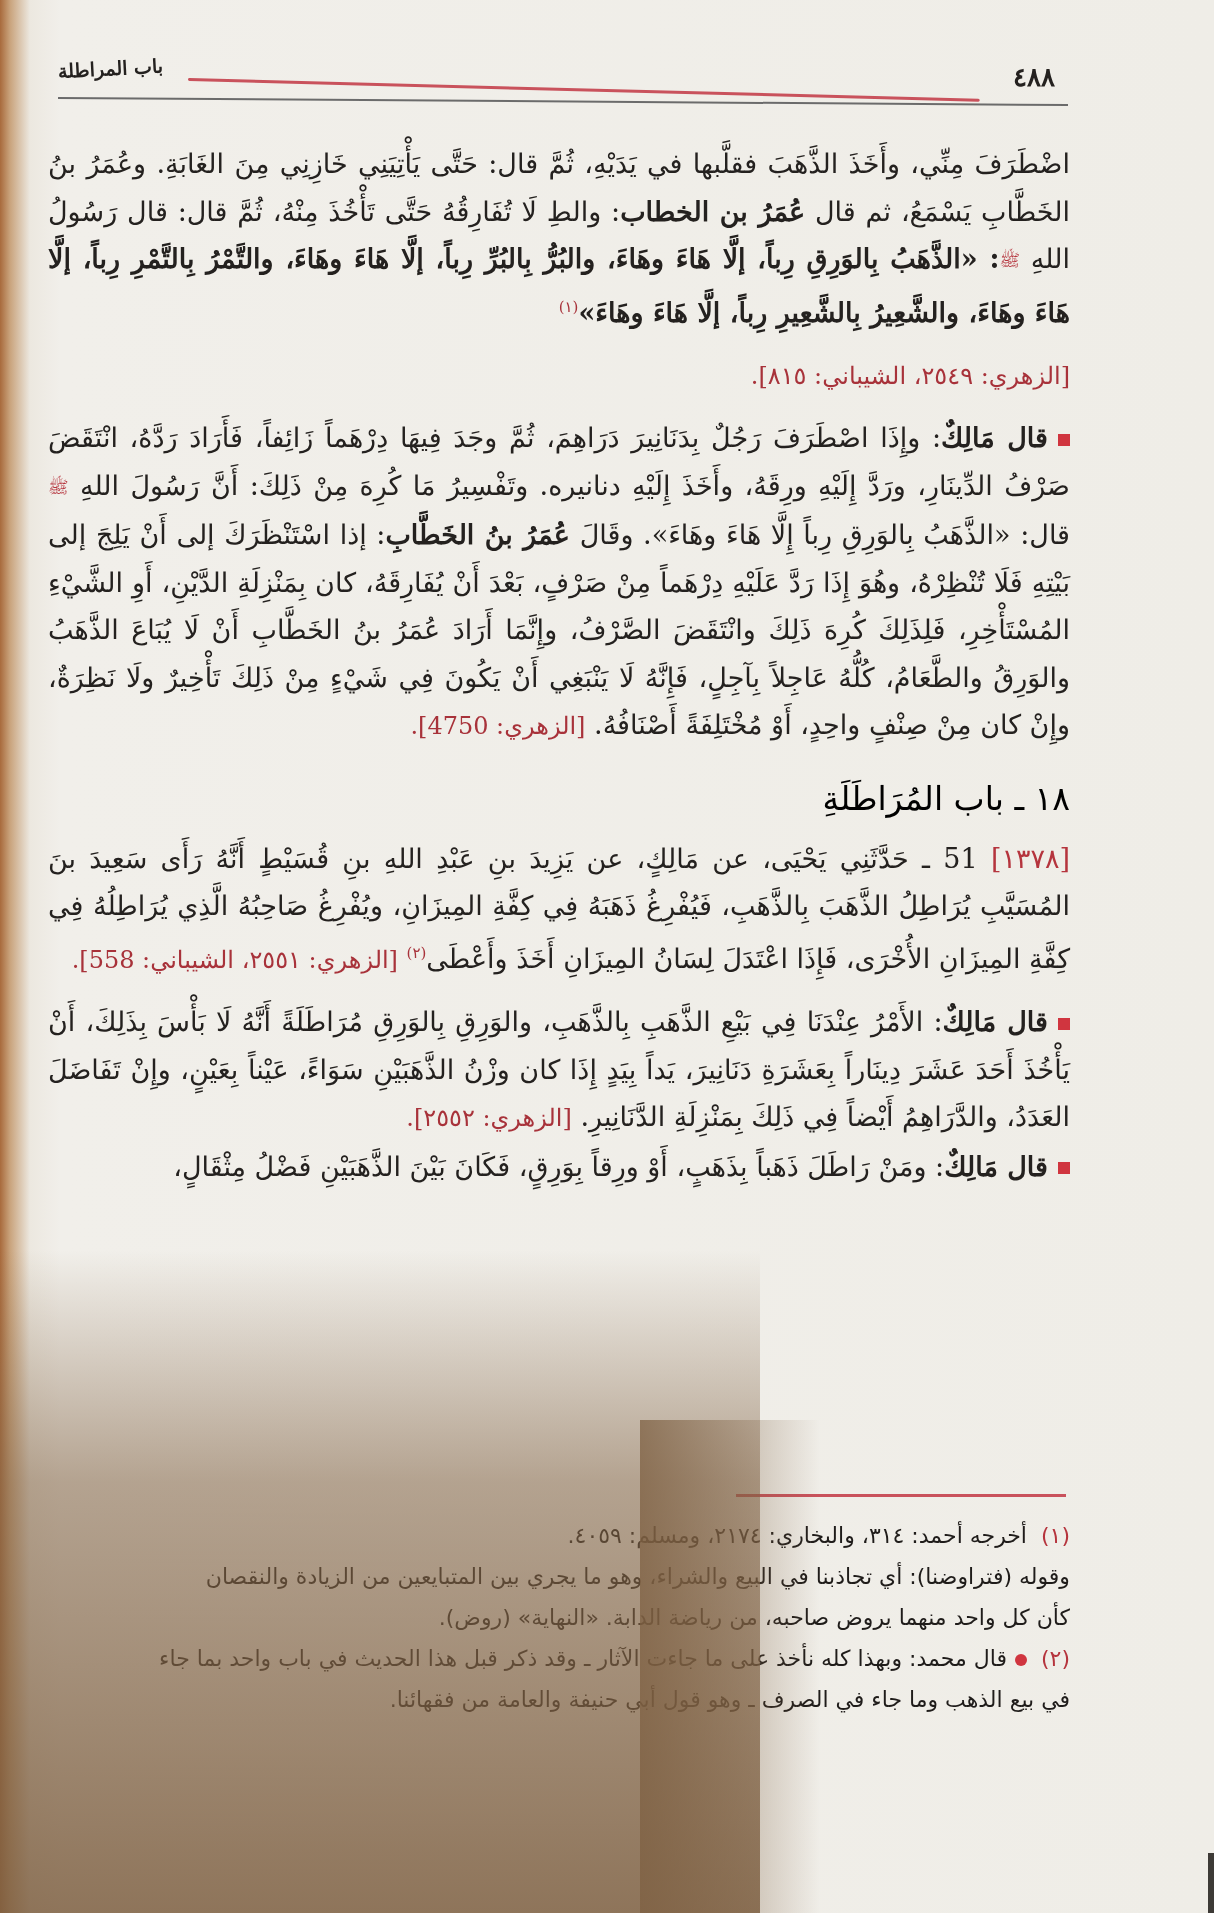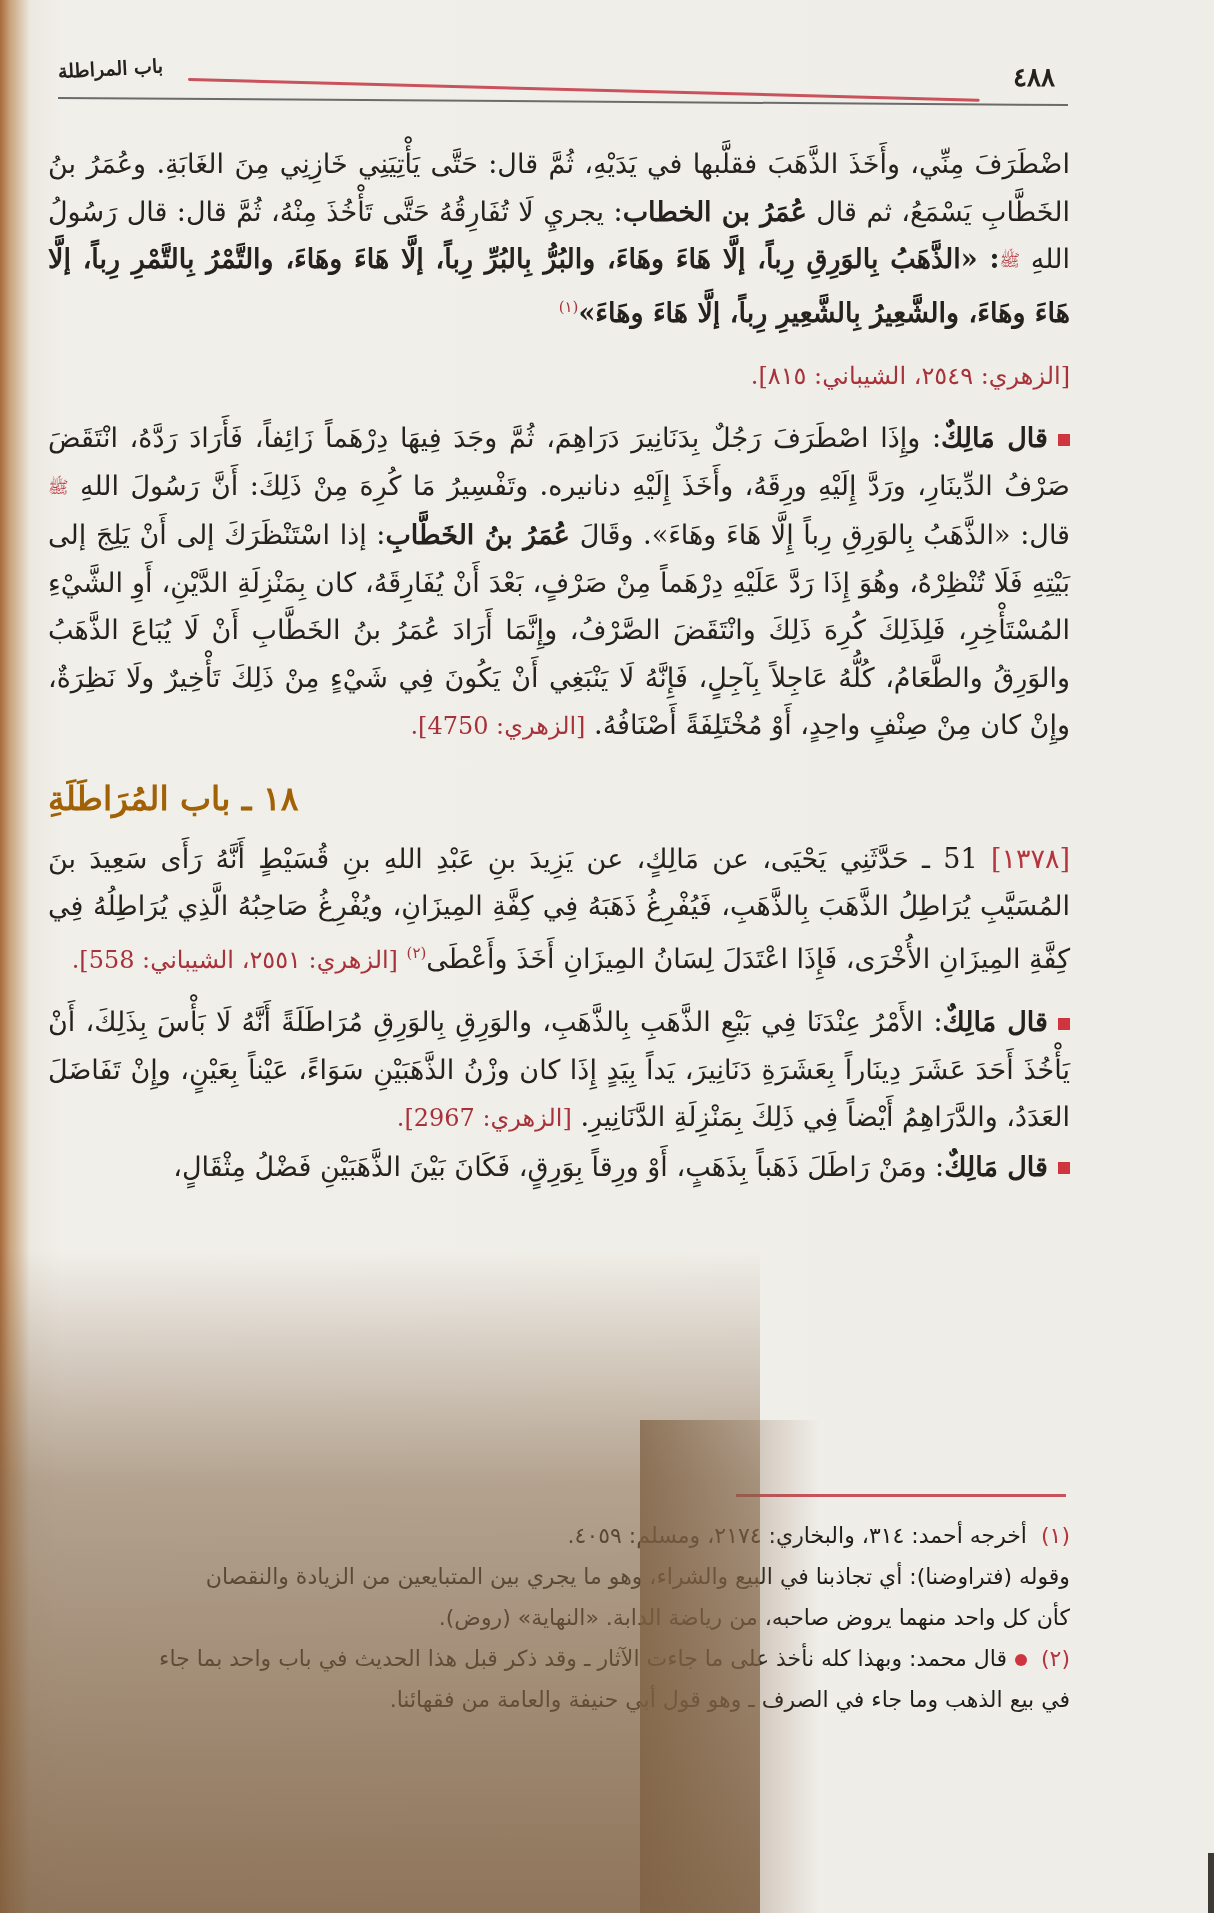--- a/index.html
+++ b/index.html
@@ -47,21 +47,21 @@
     .ref { color: #a8323a; font-size: 24px; }
     .sup { font-size: 15px; vertical-align: super; color: #a8323a; }
     .marker {
       display: inline-block; width: 12px; height: 12px; background: #d0353f;
       margin-left: 10px; vertical-align: middle;
     }
     .saw {
       display: inline-block; color: #b5343d; font-size: 17px; vertical-align: middle;
     }
     .chapter-heading {
-      text-align: left; font-size: 33px; font-weight: bold; color: #a16207;
+      text-align: right; font-size: 33px; font-weight: normal; color: #000000;
       margin: 20px 0 8px 0; line-height: 56px;
     }
     .gap-s { height: 14px; }
     .footnotes {
       position: absolute; top: 1515px; left: 48px; width: 1022px;
       direction: rtl; font-size: 22px; line-height: 41px; font-family: "DejaVu Sans", sans-serif;
       color: #1f1c1a;
     }
     .fn-rule {
       position: absolute; top: 1494px; right: 148px; width: 330px; height: 3px; background: #c9525c;
@@ -81,21 +81,21 @@
 <div class="running-head">
   <span class="rh-title">باب المراطلة</span>
   <div class="rh-red-line"></div>
   <span class="rh-number">٤٨٨</span>
   <div class="rh-gray-line"></div>
 </div>
 
 <div class="content">
   <p>
     <span>اضْطَرَفَ مِنِّي، وأَخَذَ الذَّهَبَ فقلَّبها في يَدَيْهِ، ثُمَّ قال: حَتَّى يَأْتِيَنِي خَازِنِي مِنَ الغَابَةِ.</span>
-    <span>وعُمَرُ بنُ الخَطَّابِ يَسْمَعُ، ثم قال </span><span class="bold">عُمَرُ بن الخطاب</span><span>: يجريِ لَا تُفَارِقُهُ حَتَّى تَأْخُذَ مِنْهُ، ثُمَّ</span>
+    <span>وعُمَرُ بنُ الخَطَّابِ يَسْمَعُ، ثم قال </span><span class="bold">عُمَرُ بن الخطاب</span><span>: والطِ لَا تُفَارِقُهُ حَتَّى تَأْخُذَ مِنْهُ، ثُمَّ</span>
     <span>قال: قال رَسُولُ اللهِ </span><span class="saw">ﷺ</span><span class="bold">: «الذَّهَبُ بِالوَرِقِ رِباً، إلَّا هَاءَ وهَاءَ، والبُرُّ بِالبُرِّ رِباً، إلَّا هَاءَ وهَاءَ، والتَّمْرُ بِالتَّمْرِ رِباً، إلَّا هَاءَ وهَاءَ، والشَّعِيرُ بِالشَّعِيرِ رِباً، إلَّا هَاءَ وهَاءَ»</span><span class="sup">(١)</span>
   </p>
   <div class="gap-s"></div>
   <p><span class="ref">[الزهري: ٢٥٤٩، الشيباني: ٨١٥].</span></p>
   <div class="gap-s"></div>
 
   <p>
     <span class="marker"></span><span class="bold">قال مَالِكٌ</span><span>: وإِذَا اصْطَرَفَ رَجُلٌ بِدَنَانِيرَ دَرَاهِمَ، ثُمَّ وجَدَ فِيهَا دِرْهَماً زَائِفاً، فَأَرَادَ رَدَّهُ، انْتَقَضَ صَرْفُ الدِّينَارِ، ورَدَّ إِلَيْهِ ورِقَهُ، وأَخَذَ إِلَيْهِ دنانيره. وتَفْسِيرُ مَا كُرِهَ مِنْ ذَلِكَ: أَنَّ رَسُولَ اللهِ </span><span class="saw">ﷺ</span><span> قال: «الذَّهَبُ بِالوَرِقِ رِباً إِلَّا هَاءَ وهَاءَ». وقَالَ </span><span class="bold">عُمَرُ بنُ الخَطَّابِ</span><span>: إذا اسْتَنْظَرَكَ إلى أَنْ يَلِجَ إلى بَيْتِهِ فَلَا تُنْظِرْهُ، وهُوَ إِذَا رَدَّ عَلَيْهِ دِرْهَماً مِنْ صَرْفٍ، بَعْدَ أَنْ يُفَارِقَهُ، كان بِمَنْزِلَةِ الدَّيْنِ، أَوِ الشَّيْءِ المُسْتَأْخِرِ، فَلِذَلِكَ كُرِهَ ذَلِكَ وانْتَقَضَ الصَّرْفُ، وإِنَّمَا أَرَادَ عُمَرُ بنُ الخَطَّابِ أَنْ لَا يُبَاعَ الذَّهَبُ والوَرِقُ والطَّعَامُ، كُلُّهُ عَاجِلاً بِآجِلٍ، فَإِنَّهُ لَا يَنْبَغِي أَنْ يَكُونَ فِي شَيْءٍ مِنْ ذَلِكَ تَأْخِيرٌ ولَا نَظِرَةٌ، وإِنْ كان مِنْ صِنْفٍ واحِدٍ، أَوْ مُخْتَلِفَةً أَصْنَافُهُ.</span>
     <span class="ref">[الزهري: 4750].</span>
   </p>
@@ -104,21 +104,21 @@
 
   <p>
     <span class="red">[١٣٧٨]</span>
     <span>51 ـ</span><span> حَدَّثَنِي يَحْيَى، عن مَالِكٍ، عن يَزِيدَ بنِ عَبْدِ اللهِ بنِ قُسَيْطٍ أَنَّهُ رَأَى سَعِيدَ بنَ المُسَيَّبِ يُرَاطِلُ الذَّهَبَ بِالذَّهَبِ، فَيُفْرِغُ ذَهَبَهُ فِي كِفَّةِ المِيزَانِ، ويُفْرِغُ صَاحِبُهُ الَّذِي يُرَاطِلُهُ فِي كِفَّةِ المِيزَانِ الأُخْرَى، فَإِذَا اعْتَدَلَ لِسَانُ المِيزَانِ أَخَذَ وأَعْطَى</span><span class="sup">(٢)</span>
     <span class="ref">[الزهري: ٢٥٥١، الشيباني: 558].</span>
   </p>
   <div class="gap-s"></div>
 
   <p>
     <span class="marker"></span><span class="bold">قال مَالِكٌ</span><span>: الأَمْرُ عِنْدَنَا فِي بَيْعِ الذَّهَبِ بِالذَّهَبِ، والوَرِقِ بِالوَرِقِ مُرَاطَلَةً أَنَّهُ لَا بَأْسَ بِذَلِكَ، أَنْ يَأْخُذَ أَحَدَ عَشَرَ دِينَاراً بِعَشَرَةِ دَنَانِيرَ، يَداً بِيَدٍ إِذَا كان وزْنُ الذَّهَبَيْنِ سَوَاءً، عَيْناً بِعَيْنٍ، وإِنْ تَفَاضَلَ العَدَدُ، والدَّرَاهِمُ أَيْضاً فِي ذَلِكَ بِمَنْزِلَةِ الدَّنَانِيرِ.</span>
-    <span class="ref">[الزهري: 2967].</span>
+    <span class="ref">[الزهري: ٢٥٥٢].</span>
   </p>
 
   <p>
     <span class="marker"></span><span class="bold">قال مَالِكٌ</span><span>: ومَنْ رَاطَلَ ذَهَباً بِذَهَبٍ، أَوْ ورِقاً بِوَرِقٍ، فَكَانَ بَيْنَ الذَّهَبَيْنِ فَضْلُ مِثْقَالٍ،</span>
   </p>
 </div>
 
 <div class="fn-rule"></div>
 
 <div class="footnotes">

